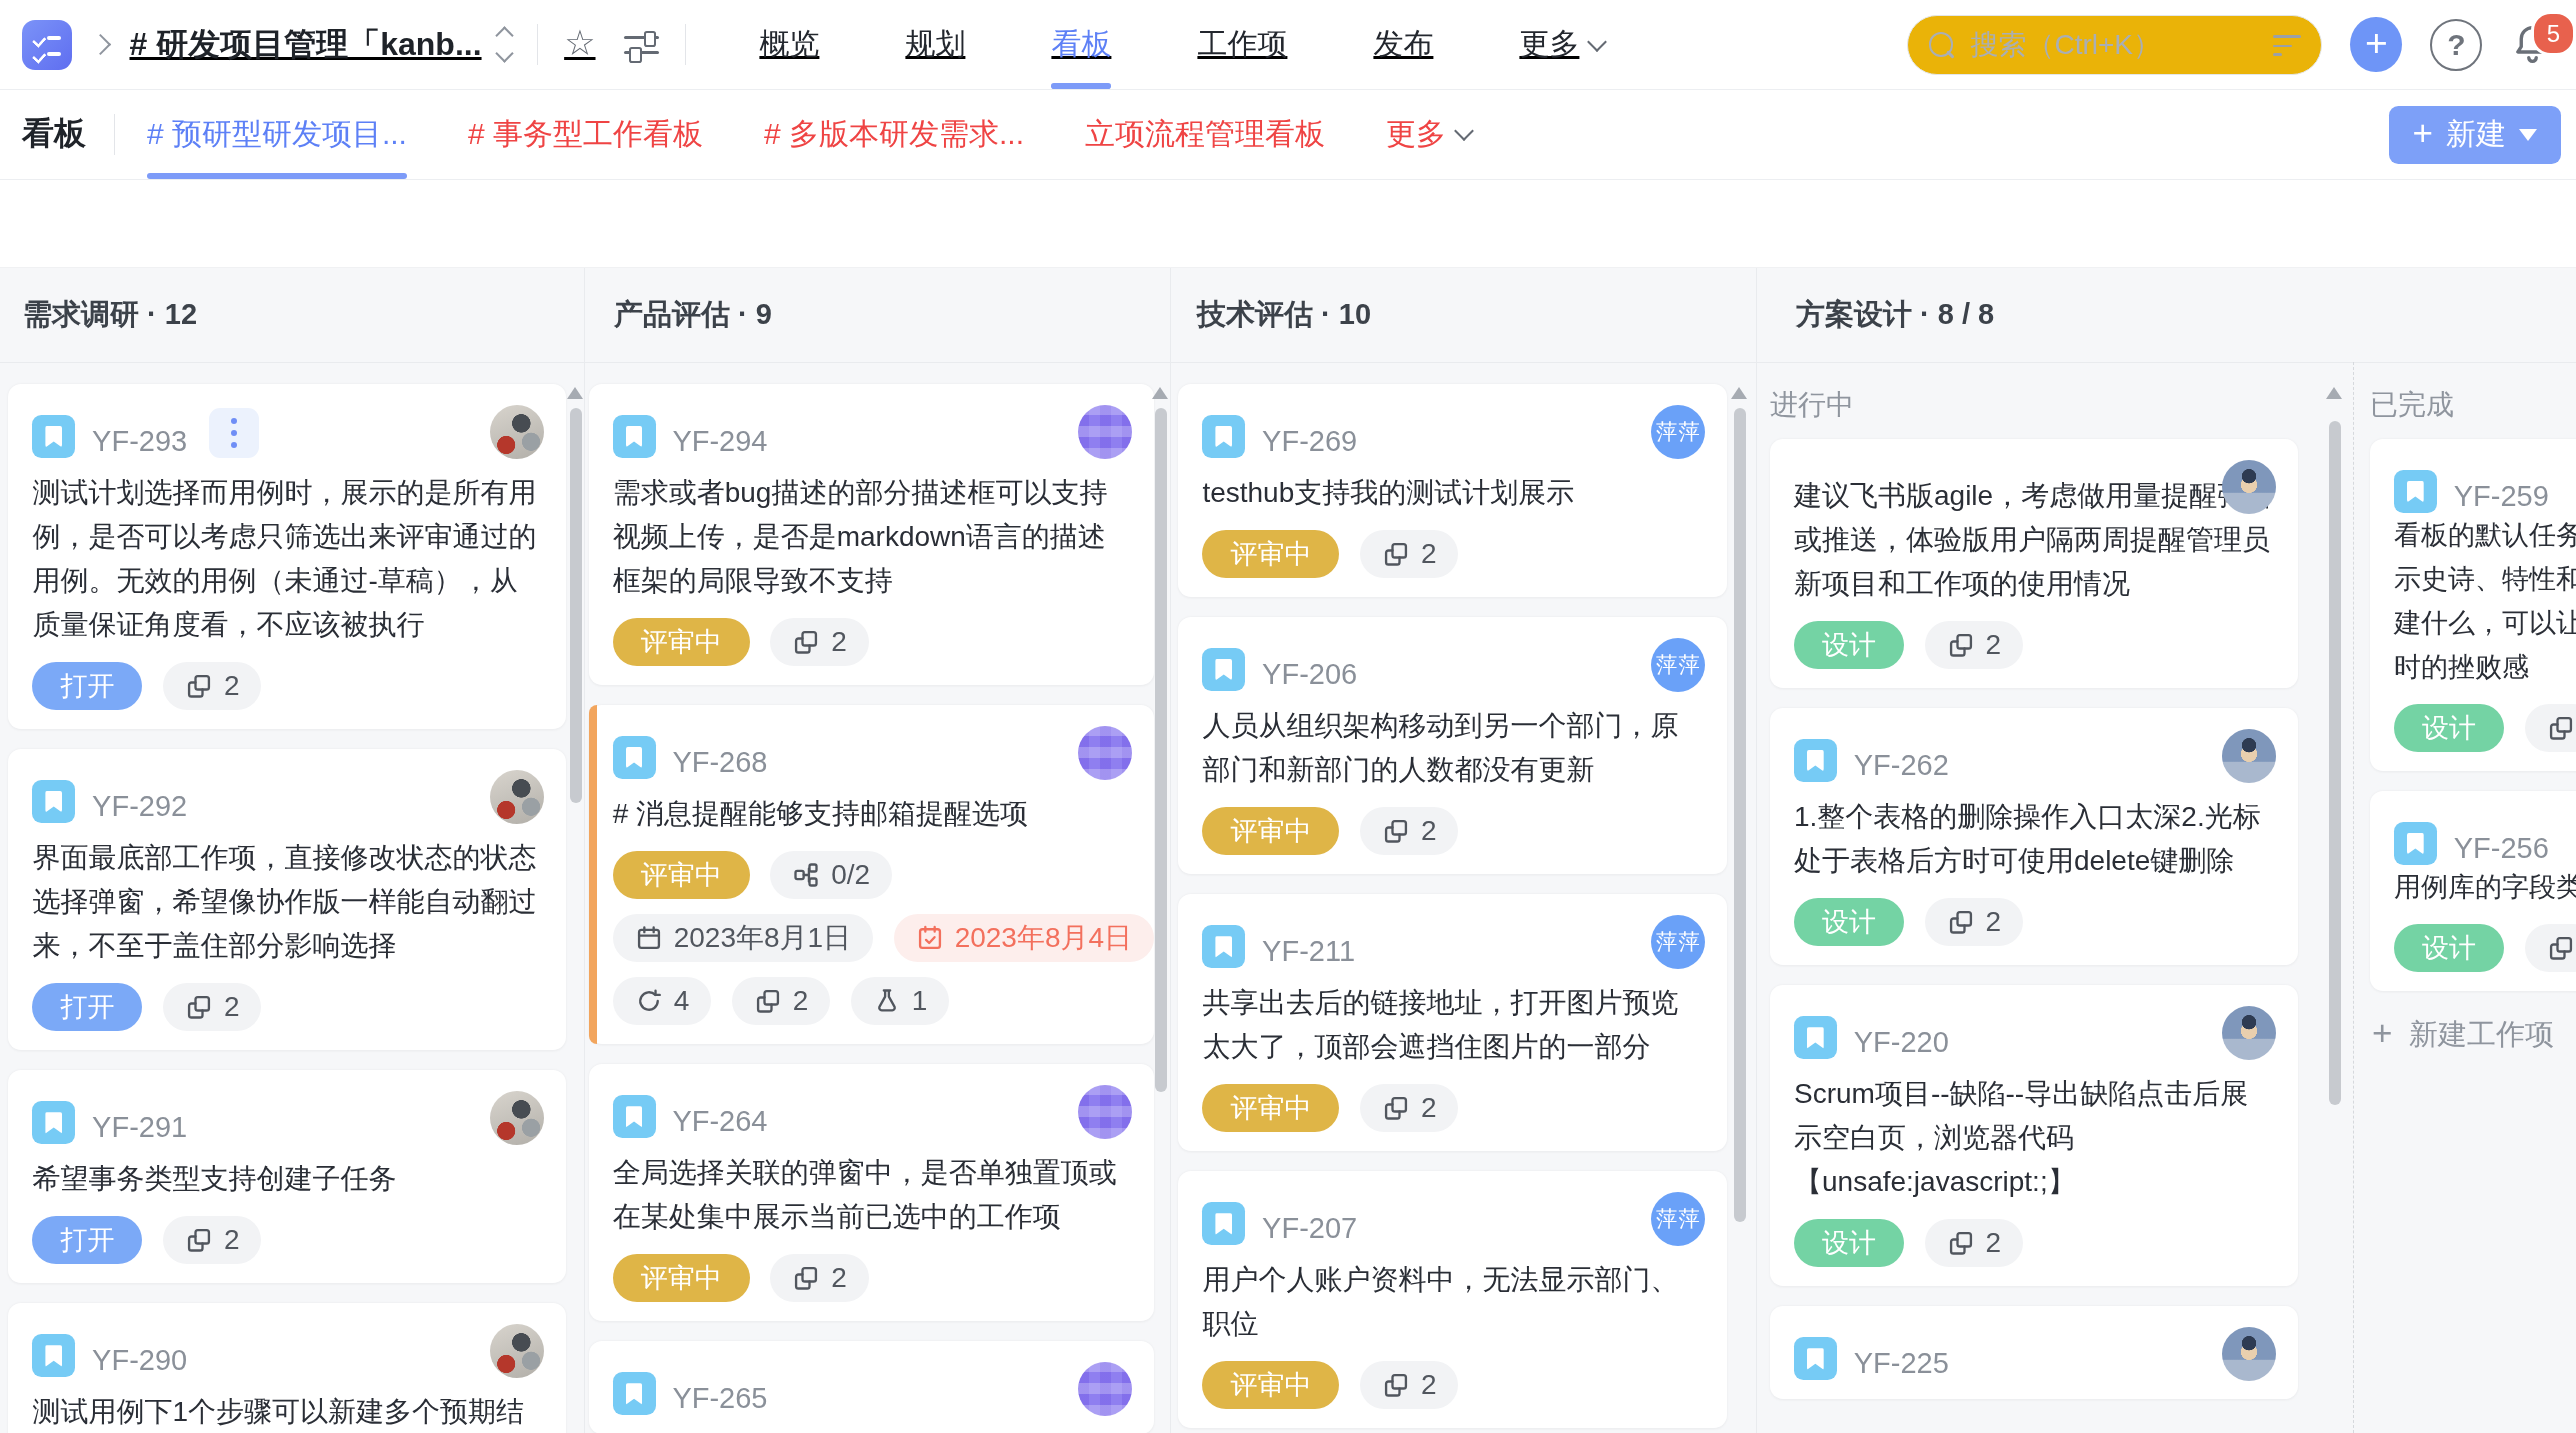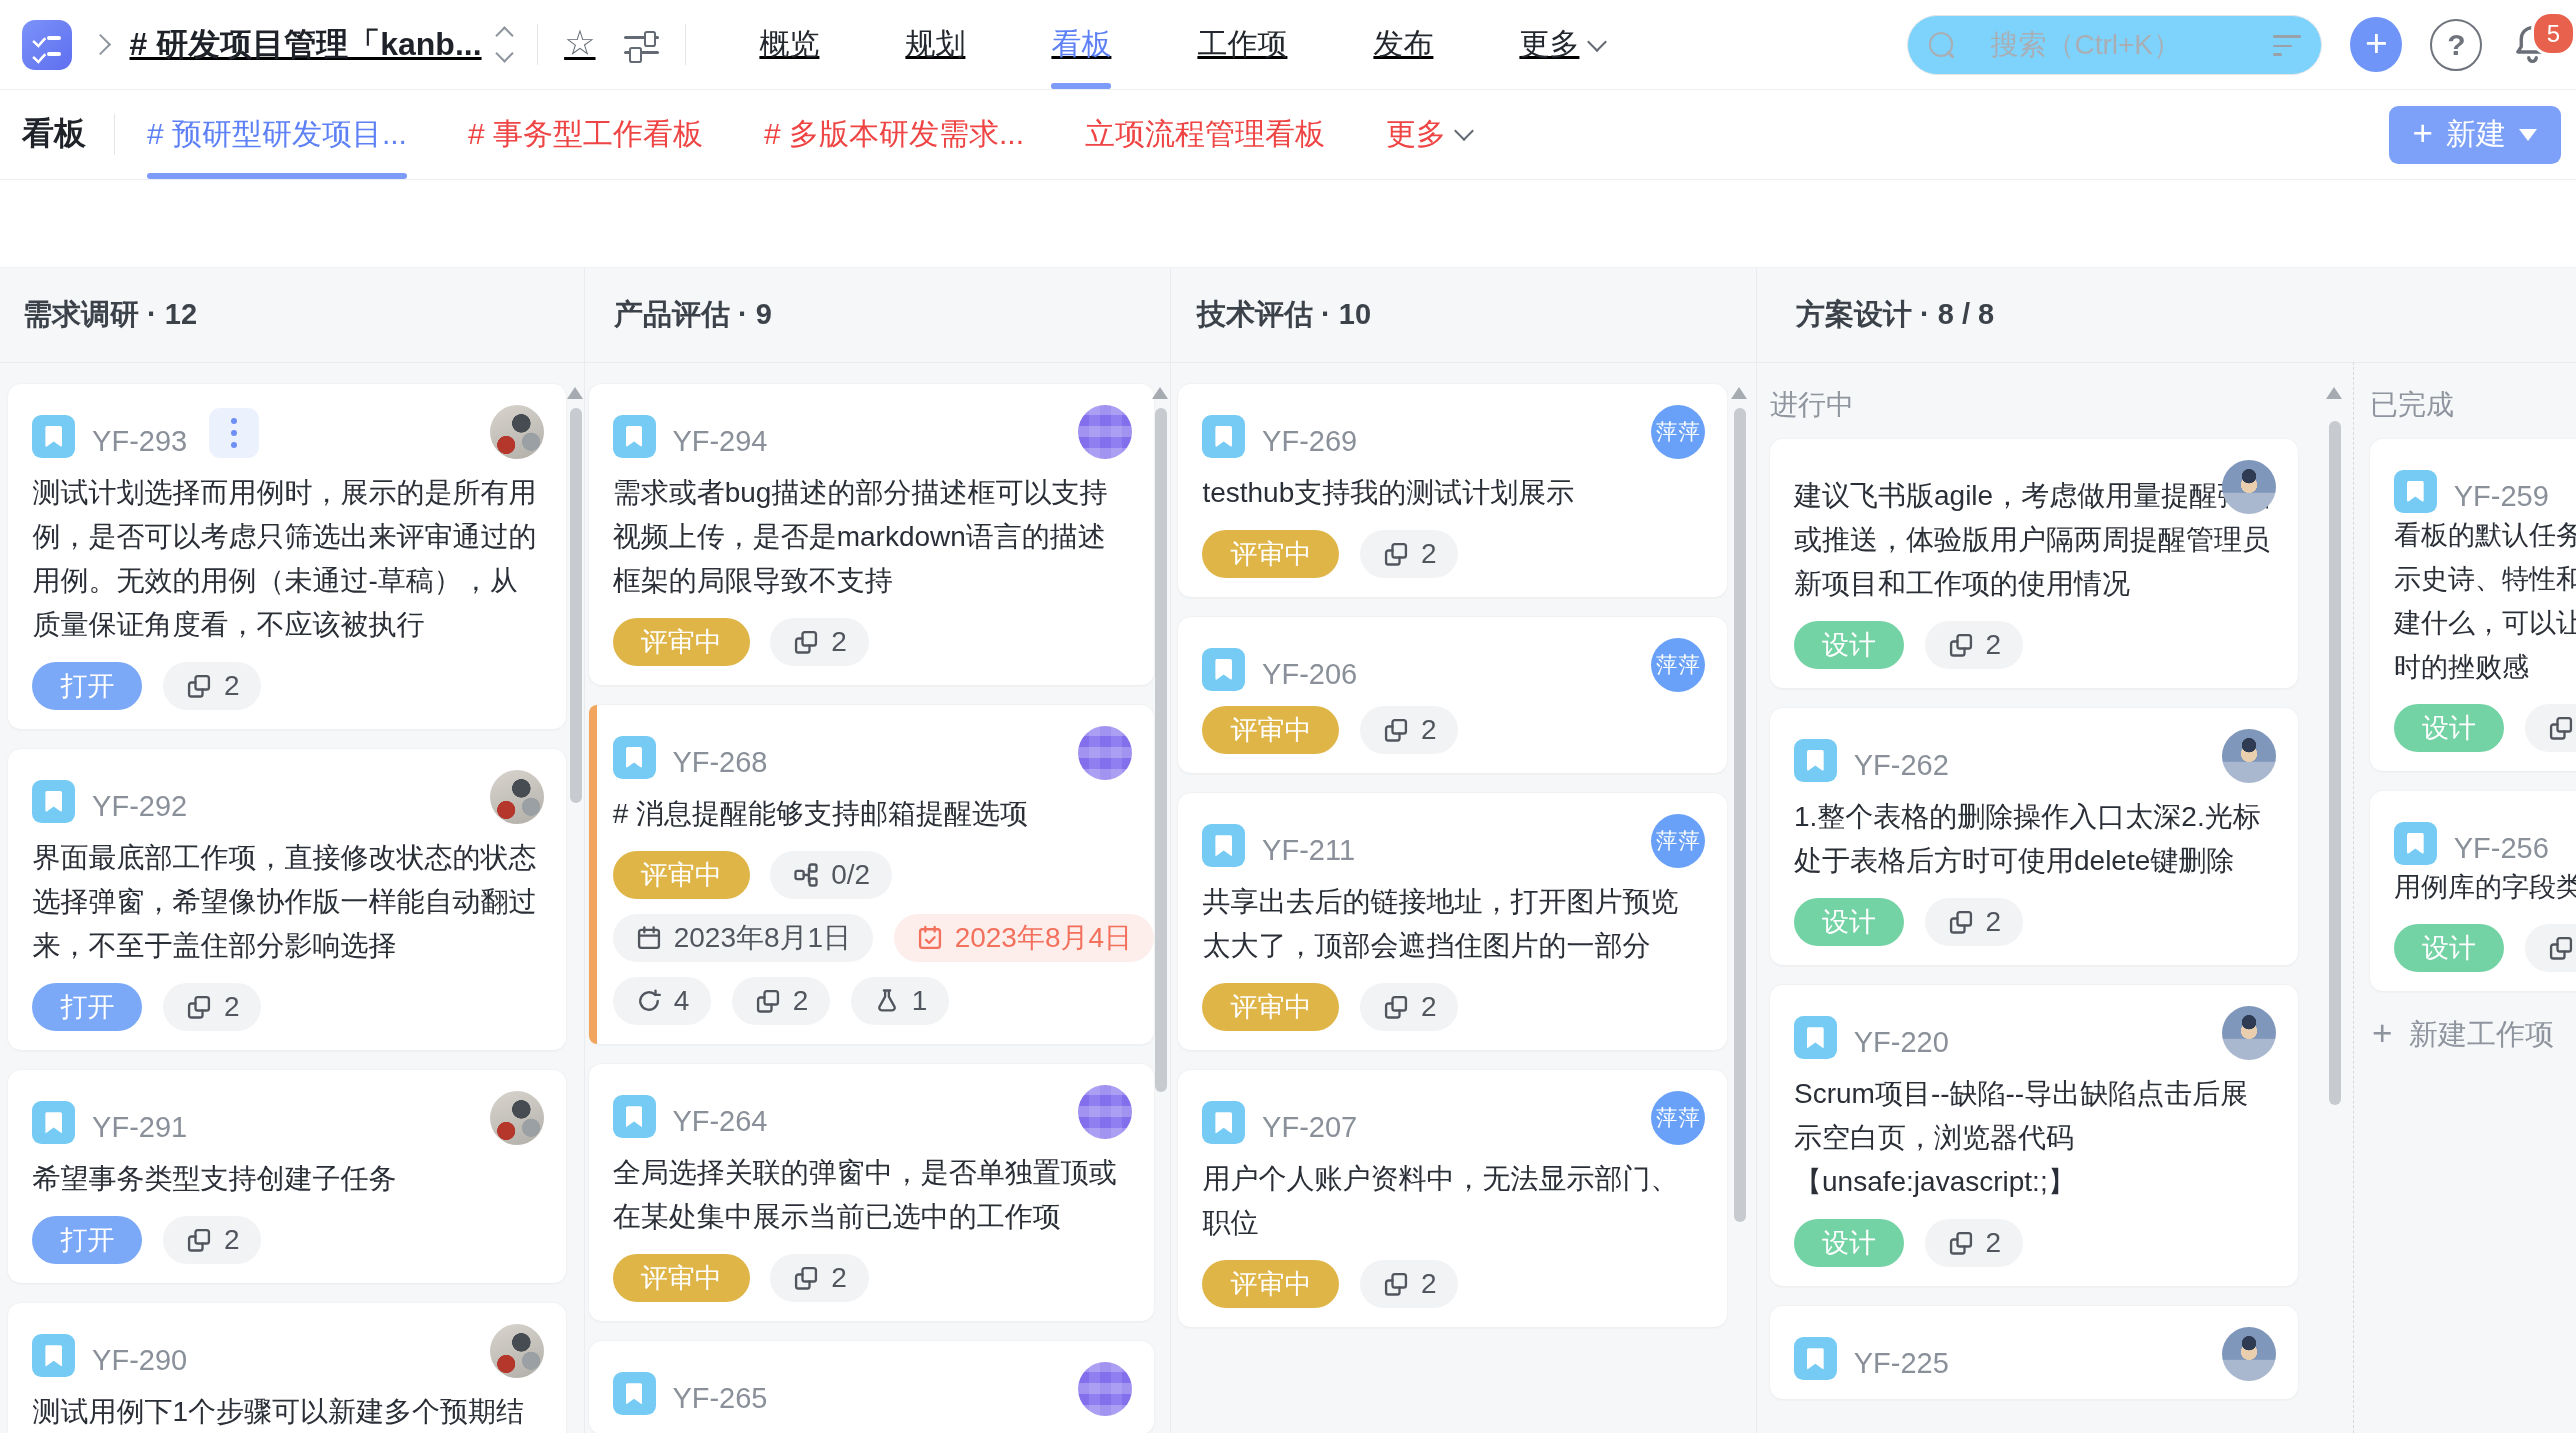--- a/index.html
+++ b/index.html
@@ -31,21 +31,21 @@
   .sliders b{position:absolute;width:8.4px;height:12px;border:2.8px solid #646a73;border-radius:2.8px;background:#fff;}
   .sliders .k1{left:20.5px;top:0.9px;} .sliders .k2{left:5.6px;top:16px;}
   .nav{display:flex;align-items:center;gap:86px;margin-left:48px;height:89px;}
   .nav-tab{font-size:30px;color:#23272e;height:89px;display:flex;align-items:center;position:relative;cursor:pointer;white-space:nowrap;}
   .nav-tab.active{color:#5d80f6;}
   .nav-tab.active::after{content:"";position:absolute;left:0;right:0;bottom:0;height:5.6px;border-radius:2.8px;background:#7d9bf8;}
   .nav-more{display:flex;align-items:center;gap:11px;}
   .chev-d{width:12px;height:12px;border-left:2.8px solid #646a73;border-bottom:2.8px solid #646a73;transform:rotate(-45deg);margin-top:-5.6px;}
   .top-right{position:absolute;right:15px;top:0;height:89px;display:flex;align-items:center;gap:28px;}
   .search-pill{width:372px;height:58px;border:1.9px solid #e3e6e9;border-radius:30px;display:flex;align-items:center;
-    padding:0 20.5px;background:#7dd3fc;gap:20px;}
+    padding:0 20.5px;background:#eab308;}
   .mag{width:20.5px;height:20.5px;border:2.8px solid #a9aeb5;border-radius:50%;position:relative;flex:0 0 auto;}
   .mag::after{content:"";position:absolute;width:2.8px;height:9.3px;background:#a9aeb5;left:17.7px;top:16px;transform:rotate(-45deg);border-radius:1.9px;}
   .search-pill input{border:none;outline:none;background:transparent;font-size:28px;color:#4a4f57;width:260px;margin-left:15px;
     font-family:inherit;}
   .search-pill input::placeholder{color:#a9aeb5;}
   .minifilter{margin-left:auto;width:28px;height:22px;position:relative;}
   .minifilter i{position:absolute;height:2.8px;background:#9aa0a8;border-radius:1.9px;left:0;}
   .minifilter .a{top:1.9px;width:28px;} .minifilter .b{top:11px;width:18.6px;} .minifilter .c{top:19.5px;width:9.3px;}
   .plus-btn{width:52px;height:52px;border-radius:50%;background:#6e95f7;color:#fff;font-size:39px;display:flex;
     align-items:center;justify-content:center;line-height:1;padding-bottom:3.7px;}
@@ -452,20 +452,21 @@
               <span>2</span>
             </span>
           </div>
         </div>
         <div class="card" style="width:501px">
           <div class="card-head">
             <span class="chip"></span>
             <span class="cid">YF-206</span>
           </div>
           <span class="avatar av-name">萍萍</span>
+          <div class="card-text">人员从组织架构移动到另一个部门，原部门和新部门的人数都没有更新</div>
           <div class="pill-row">
             <span class="pill pill-review">评审中</span>
             <span class="gpill">
               <svg width="28" height="28" viewBox="0 0 24 24">
                   <use href="#ic-copy"></use>
                 </svg>
               <span>2</span>
             </span>
           </div>
         </div>

